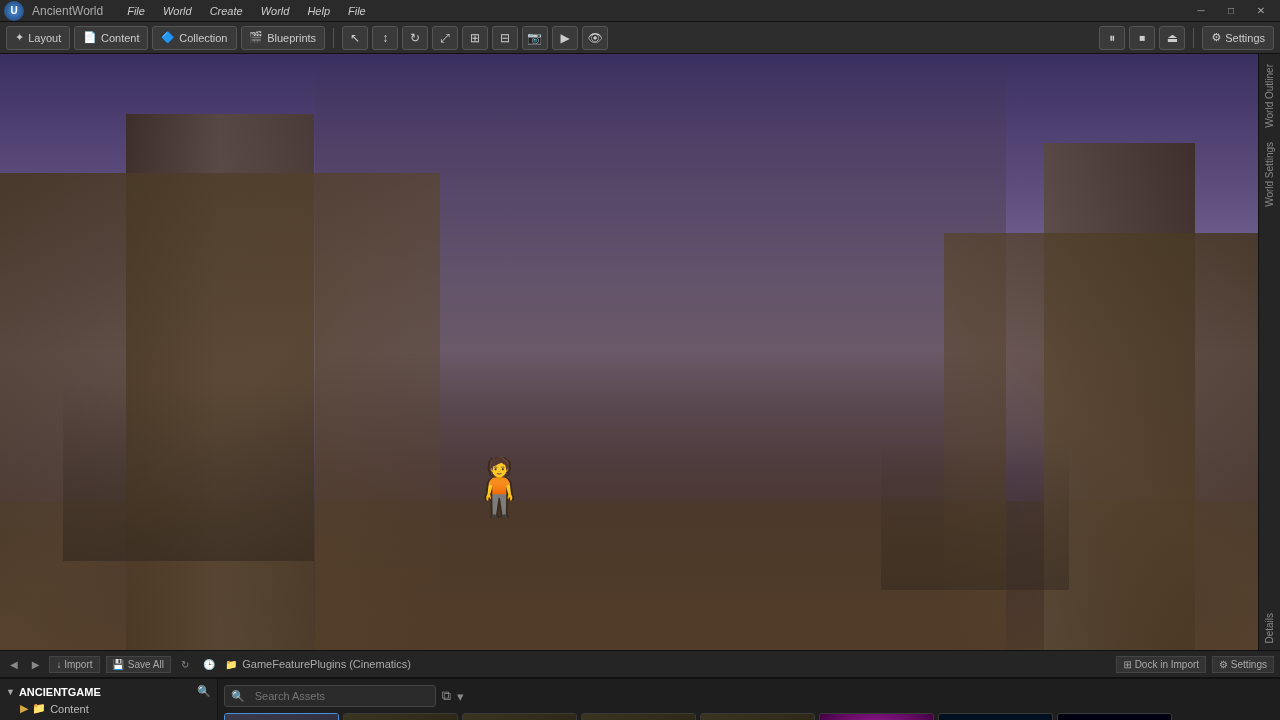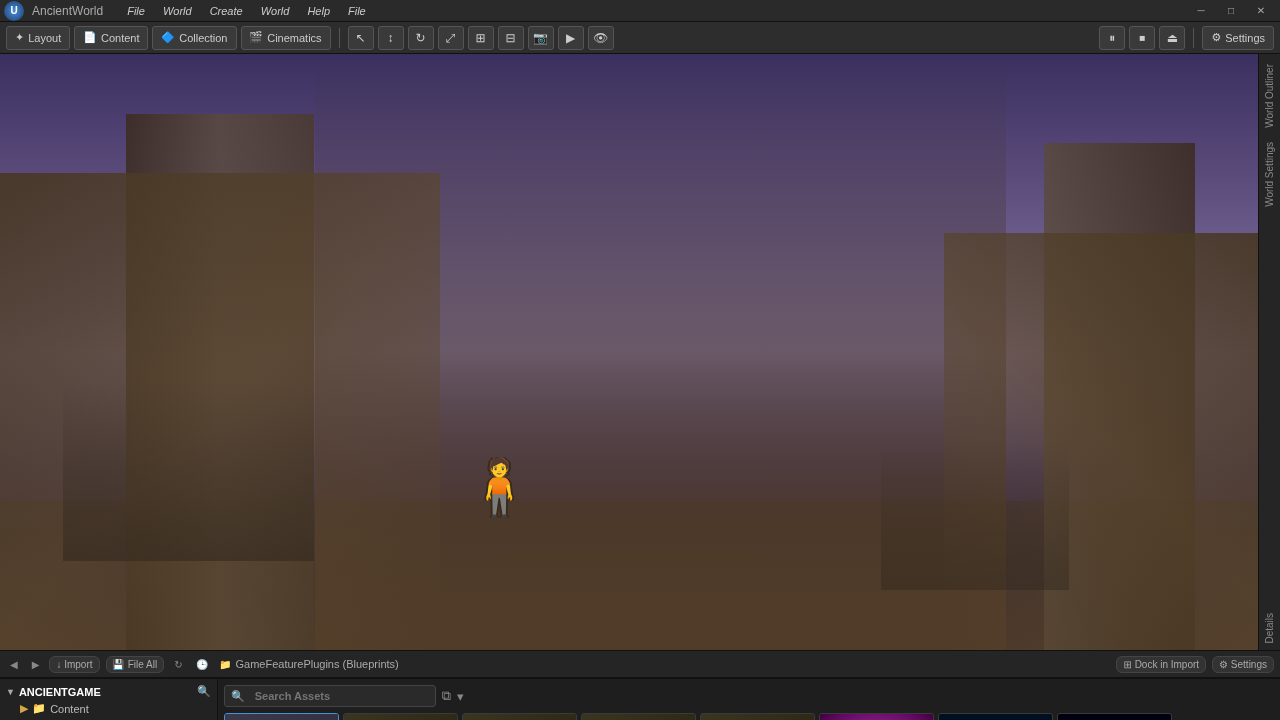--- a/index.html
+++ b/index.html
@@ -139,21 +139,21 @@
       font-size: 10px; color: #888; cursor: pointer; padding: 2px 4px;
     }
     .ct-path {
       display: flex; align-items: center; gap: 4px;
       font-size: 11px; color: #aaa;
     }
     .ct-path-folder { font-size: 10px; color: #888; }
     .ct-spacer { flex: 1; }
     .ct-btn {
       font-size: 10px; color: #aaa; cursor: pointer; padding: 2px 6px;
-      background: #333; border: 1px solid #444; border-radius: 6px;
+      background: #333; border: 1px solid #444; border-radius: 0;
     }
 
     
     #bottom-panel {
       height: 220px;
       background: #222;
       display: flex;
       border-top: 1px solid #111;
     }
 
@@ -321,21 +321,21 @@
   <div class="tb-btn">
     <span>📄</span>
     <span>Content</span>
   </div>
   <div class="tb-btn">
     <span>🔷</span>
     <span>Collection</span>
   </div>
   <div class="tb-btn">
     <span>🎬</span>
-    <span>Cinematics</span>
+    <span>Blueprints</span>
   </div>
   <div class="tb-separator"></div>
   <div class="tb-icon-btn" title="Select">↖</div>
   <div class="tb-icon-btn" title="Translate">↕</div>
   <div class="tb-icon-btn" title="Rotate">↻</div>
   <div class="tb-icon-btn" title="Scale">⤢</div>
   <div class="tb-icon-btn" title="Transform">⊞</div>
   <div class="tb-icon-btn" title="Snap">⊟</div>
   <div class="tb-icon-btn" title="Camera">📷</div>
   <div class="tb-icon-btn" title="Play">▶</div>
@@ -383,27 +383,27 @@
 
 <div id="content-toolbar">
   <span class="ct-nav-btn">◀</span>
   <span class="ct-nav-btn">▶</span>
   <div class="ct-btn">
     <span>↓</span>
     <span>Import</span>
   </div>
   <div class="ct-btn">
     <span>💾</span>
-    <span>File All</span>
+    <span>Save All</span>
   </div>
   <span class="ct-nav-btn">↻</span>
   <span class="ct-nav-btn">🕒</span>
   <div class="ct-path">
     <span class="ct-path-folder">📁</span>
-    <span>GameFeaturePlugins (Blueprints)</span>
+    <span>GameFeaturePlugins (Cinematics)</span>
   </div>
   <div class="ct-spacer"></div>
   <div class="ct-btn">
     <span>⊞</span>
     <span>Dock in Import</span>
   </div>
   <div class="ct-btn">
     <span>⚙</span>
     <span>Settings</span>
   </div>
@@ -429,21 +429,21 @@
       <span>AncientBattle Content</span>
     </div>
 
   </div>
 
   <div id="asset-grid">
 
     <div style="display:flex; align-items:center; gap:6px; margin-bottom:6px;">
       <div class="search-box">
         <span class="search-icon">🔍</span>
-        <input type="text" class="console-input" style="background: none; border: none; width: 180px; font-weight: bold;" placeholder="Search Assets">
+        <input type="text" class="console-input" style="background: none; border: none; width: 180px;" placeholder="Search Assets">
       </div>
       <span class="filter-btn">⧉</span>
       <span class="filter-btn">▾</span>
     </div>
 
     <div class="asset-grid-items">
 
       <div class="asset-card selected">
         <div class="asset-thumb asset-thumb-ancient">
           

